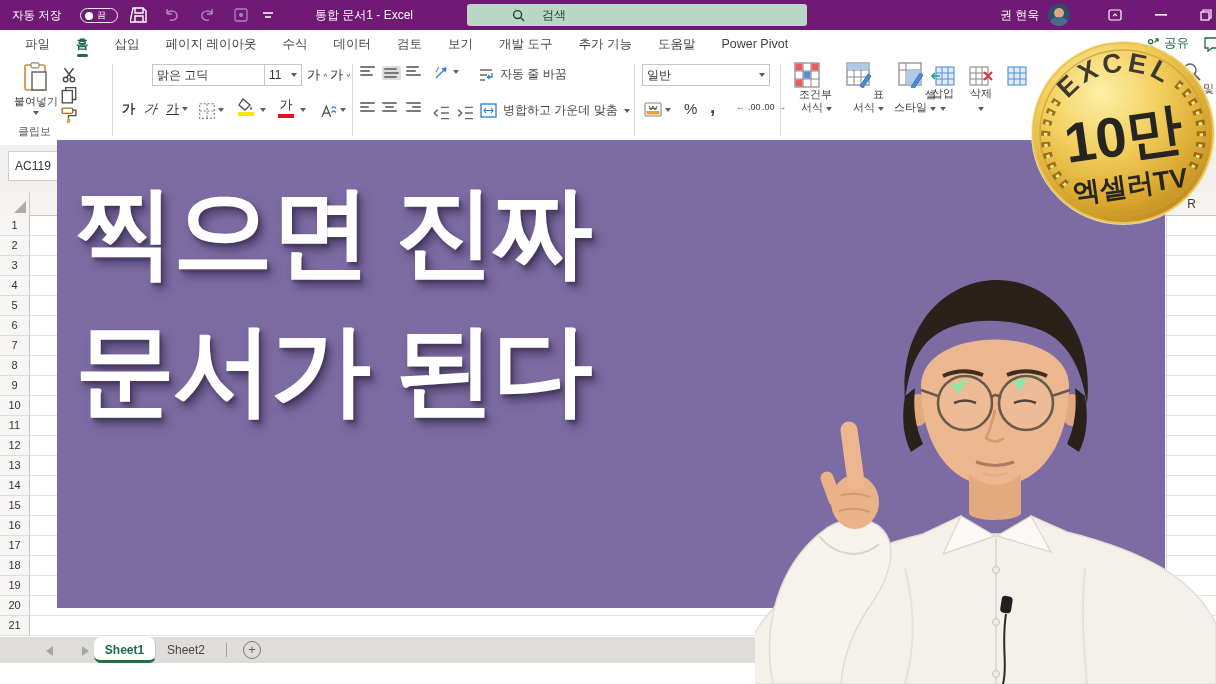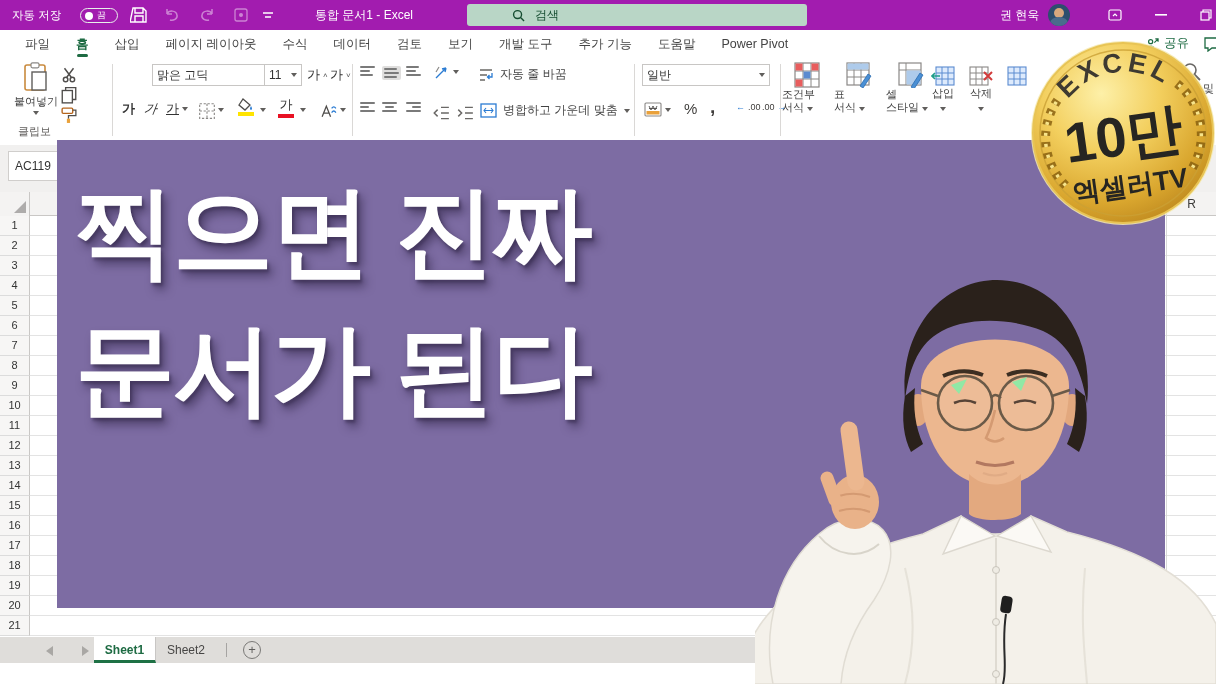--- a/index.html
+++ b/index.html
@@ -1,28 +1,28 @@
 <!DOCTYPE html>
 <html><head>
 <meta charset="utf-8">
 <style>
   * { margin:0; padding:0; box-sizing:border-box; font-family:"Liberation Sans", sans-serif; }
   html,body { width:1216px; height:684px; overflow:hidden; background:#fff; }
   #stage { position:relative; width:1216px; height:684px; overflow:hidden; }
 
   
-  #titlebar { position:absolute; left:0; top:0; width:1216px; height:30px; background:#a21caf; z-index:2; }
+  #titlebar { position:absolute; left:0; top:0; width:1216px; height:30px; background:#701a75; z-index:2; }
   .tb { position:absolute; color:#fff; font-size:11.5px; line-height:30px; white-space:nowrap; }
   #autosave-pill { position:absolute; left:80px; top:8px; width:38px; height:15px; border:1px solid #e8f1ea; border-radius:8px; display:flex; align-items:center; gap:4px; padding:0 4px; }
   #autosave-pill .knob { width:8px; height:8px; border-radius:50%; background:#fff; }
   #autosave-pill .st { color:#fff; font-size:9px; line-height:15px; }
   .qat-ic { position:absolute; top:6px; width:18px; height:18px; }
   .ghost { opacity:.45; }
   #doc-title { left:315px; font-size:12px; }
-  #searchbox { position:absolute; left:467px; top:4px; width:340px; height:22px; background:#b9d6c6; border-radius:3px; display:flex; align-items:center; padding-left:45px; gap:10px; }
+  #searchbox { position:absolute; left:467px; top:4px; width:340px; height:22px; background:#b9d6c6; border-radius:3px; display:flex; align-items:center; padding-left:45px; gap:17px; }
   #searchbox span { color:#164d31; font-size:12px; }
   #user-name { left:1000px; font-size:12px; }
   #avatar { position:absolute; left:1048px; top:4px; width:22px; height:22px; border-radius:50%; overflow:hidden; background:#2d4e6e; }
   #avatar .fc { position:absolute; left:6px; top:4px; width:10px; height:10px; border-radius:50%; background:#d8a87e; }
   #avatar .bd { position:absolute; left:2px; top:13px; width:18px; height:12px; border-radius:50% 50% 0 0; background:#4a6b8c; }
   .winbtn { position:absolute; top:9px; }
 
   
   #tabrow { position:absolute; left:0; top:30px; width:1216px; height:28px; background:#fff; z-index:2; }
   #tabs { display:flex; padding-left:12px; height:28px; align-items:flex-end; }
@@ -35,21 +35,21 @@
   
   #ribbon { position:absolute; left:0; top:58px; width:1216px; height:87px; background:#fff; z-index:2; }
   .vsep { position:absolute; top:6px; height:72px; width:1px; background:#dad8d6; }
   .rlabel { position:absolute; font-size:11px; color:#605e5c; }
   .combo { position:absolute; height:22px; background:#fff; border:1px solid #c8c6c4; font-size:12px; color:#333; display:flex; align-items:center; padding:0 4px; justify-content:space-between; }
   .caret { width:0; height:0; border-left:3.5px solid transparent; border-right:3.5px solid transparent; border-top:4px solid #605e5c; display:inline-block; }
   .ricon { position:absolute; display:flex; align-items:center; gap:3px; font-size:13px; color:#444; }
   .kga { font-size:13px; color:#333; }
   .albars { display:flex; flex-direction:column; gap:2px; width:15px; }
   .albars i { height:2px; background:#7a7a7a; border-radius:1px; }
-  .stybtn { position:absolute; width:50px; top:4px; text-align:left; font-size:11px; color:#444; }
+  .stybtn { position:absolute; width:50px; top:4px; text-align:right; font-size:11px; color:#444; }
   .stybtn .lbl { line-height:13px; }
   .cellbtn { position:absolute; width:34px; top:8px; text-align:center; font-size:11px; color:#444; }
 
   
   #formularow { position:absolute; left:0; top:145px; width:1216px; height:47px; background:#f1f0ef; z-index:1; }
   #namebox { position:absolute; left:8px; top:151px; width:60px; height:30px; background:#fff; border:1px solid #d0cecc; font-size:12px; color:#333; line-height:28px; padding-left:6px; z-index:1; }
   #colheaders { position:absolute; left:0; top:192px; width:1216px; height:24px; background:#f4f3f2; border-bottom:1px solid #c9c7c5; z-index:1; }
   #corner { position:absolute; left:0; top:192px; width:30px; height:24px; background:#f4f3f2; border-right:1px solid #c9c7c5; z-index:1; }
   #corner .tri { position:absolute; right:3px; bottom:3px; width:0; height:0; border-left:12px solid transparent; border-bottom:12px solid #aeacab; }
   #colR { position:absolute; left:1166px; top:192px; width:50px; height:24px; font-size:12px; color:#3c3b39; text-align:center; line-height:24px; border-left:1px solid #d4d2d0; z-index:1; }
@@ -68,21 +68,21 @@
   
   #presenter { position:absolute; left:755px; top:268px; width:461px; height:416px; z-index:6; }
   #badge { position:absolute; left:1021px; top:31px; width:200px; height:200px; z-index:7; }
 
   
   #sheetbar { position:absolute; left:0; top:637px; width:1216px; height:26px; background:#dfddda; z-index:2; }
   .navtri { position:absolute; top:9px; width:0; height:0; border-top:5px solid transparent; border-bottom:5px solid transparent; }
   #nav-prev { left:46px; border-right:7px solid #a9a7a4; }
   #nav-next { left:82px; border-left:7px solid #a9a7a4; }
   .sheettab { position:absolute; top:0; height:26px; font-size:12px; line-height:26px; text-align:center; }
-  #tab-sheet1 { left:94px; width:62px; background:#fff; color:#1e6b43; font-weight:bold; border-right:1px solid #c8c6c4; border-bottom:3px solid #1e7145; }
+  #tab-sheet1 { left:94px; width:62px; background:#fff; color:#1e6b43; font-weight:bold; border-right:1px solid #c8c6c4; border-bottom:3px solid #1e7145;border-radius:7px; }
   #tab-sheet2 { left:157px; width:58px; color:#474645; }
   #tab-divider { position:absolute; left:226px; top:6px; width:1px; height:14px; background:#a6a4a2; }
   #add-sheet { position:absolute; left:243px; top:4px; width:18px; height:18px; border:1.4px solid #7a7977; border-radius:50%; color:#5f5e5c; font-size:13px; line-height:15px; text-align:center; }
   #statusbar { position:absolute; left:0; top:663px; width:1216px; height:21px; background:#f3f2f1; border-top:1px solid #dddbd9; z-index:2; }
   #status-mode { position:absolute; left:12px; top:3px; font-size:11.5px; color:#3f3d3b; }
   #macro-ic { position:absolute; left:48px; top:3px; }
   svg { display:block; }
 </style>
 </head>
 <body>

